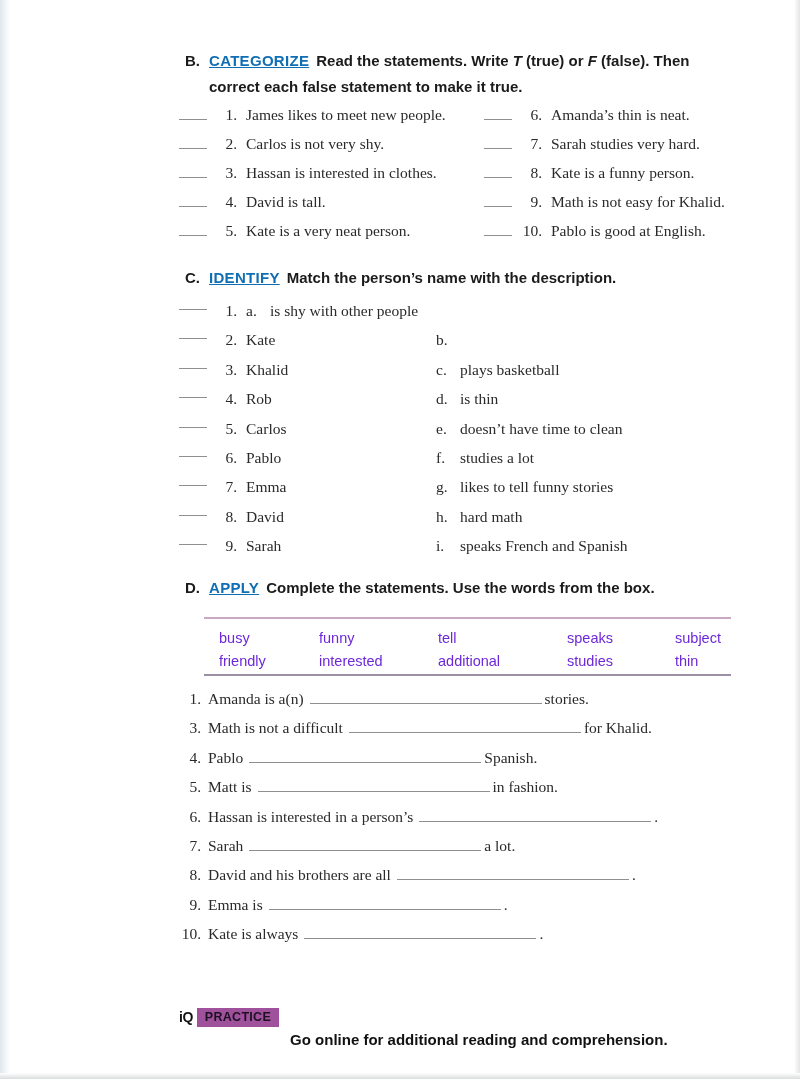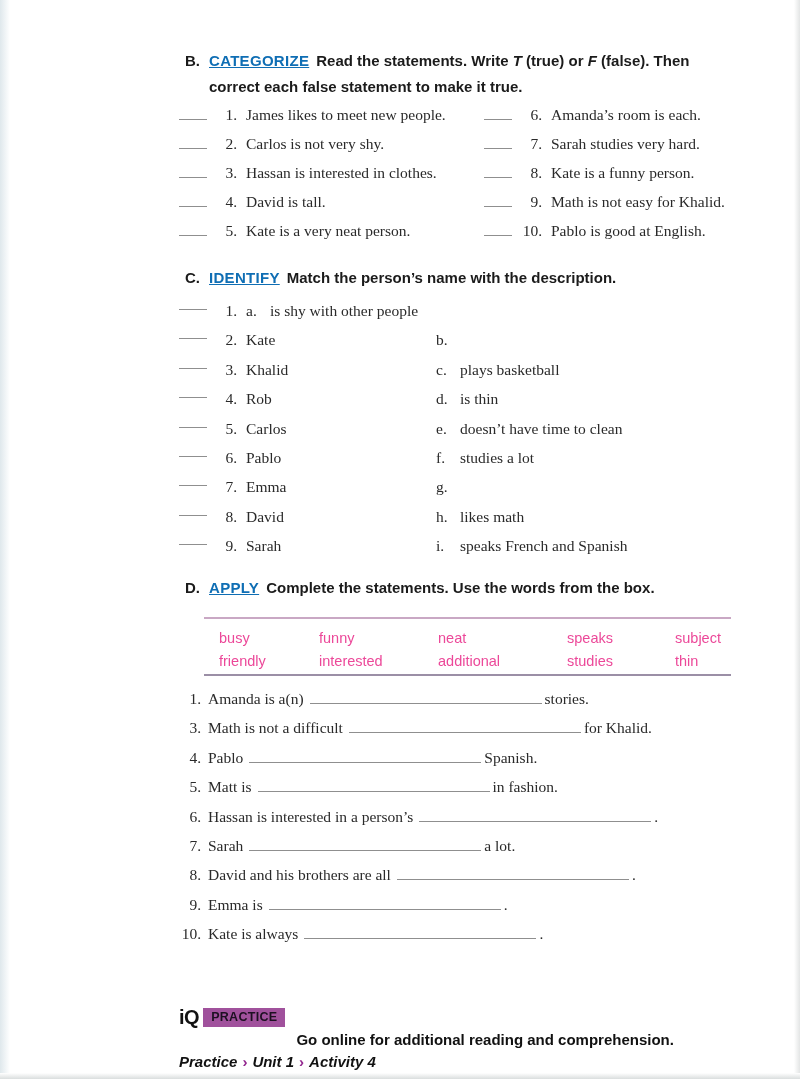--- a/index.html
+++ b/index.html
@@ -45,36 +45,36 @@
   .c-list { position:absolute; left:179px; top:296px; font-size:15.5px; }
   .c-list .row { height:29.4px; line-height:29.4px; display:flex; width:561px; white-space:nowrap; }
   .c-name   { width:190px; }
   .c-letter { width:24px; }
 
   
   .word-box {
     position:absolute; left:204px; top:617px; width:527px; height:59px;
     border-top:2px solid #c9a8c4; border-bottom:2px solid #9b8fa6;
     box-sizing:border-box;
-    font-family:"Liberation Sans", sans-serif; font-size:14.5px; color:#ec4899;
+    font-family:"Liberation Sans", sans-serif; font-size:14.5px; color:#6d28d9;
   }
   .word-grid {
     display:grid; grid-template-columns:100px 119px 129px 108px auto;
     padding:8px 0 0 15px; row-gap:1px; line-height:22px;
   }
 
   .d-list { position:absolute; left:177px; top:684px; font-size:15.5px; }
   .d-list .row { height:29.4px; line-height:29.4px; white-space:nowrap; }
   .d-list .num { width:24px; margin-right:7px; }
 
   
   .iq-block { position:absolute; left:179px; top:986px;
               font-family:"Liberation Sans", sans-serif; color:#111; }
   .iq-line1 { display:flex; align-items:center; }
-  .iq-logo  { font-weight:bold; font-size:20px; letter-spacing:-0.5px; margin-right:4px; }
+  .iq-logo  { font-weight:bold; font-size:14px; letter-spacing:-0.5px; margin-right:4px; }
   .iq-badge { background:#a0519c; color:#1d1022; font-weight:bold;
               font-size:12.5px; padding:2px 8px 3px 8px; letter-spacing:0.3px; }
   .iq-text  { font-weight:bold; font-size:15px; margin-left:11px;margin-top:45px; }
   .iq-crumb { margin-top:5px; font-weight:bold; font-style:italic; font-size:15px; }
   .chev     { color:#93278f; font-style:normal; font-weight:bold; margin:0 5px; }
 
   
   .pg-footer { position:absolute; top:1096px; right:42px; display:flex;
                align-items:baseline; font-family:"Liberation Sans", sans-serif;
                font-weight:bold; color:#1b1b1b; }
@@ -96,21 +96,21 @@
 
   <div class="b-col left">
     <div class="row"><span class="blank-short"></span><span class="num">1.</span><span>James likes to meet new people.</span></div>
     <div class="row"><span class="blank-short"></span><span class="num">2.</span><span>Carlos is not very shy.</span></div>
     <div class="row"><span class="blank-short"></span><span class="num">3.</span><span>Hassan is interested in clothes.</span></div>
     <div class="row"><span class="blank-short"></span><span class="num">4.</span><span>David is tall.</span></div>
     <div class="row"><span class="blank-short"></span><span class="num">5.</span><span>Kate is a very neat person.</span></div>
   </div>
 
   <div class="b-col right">
-    <div class="row"><span class="blank-short"></span><span class="num">6.</span><span>Amanda’s room is each.</span></div>
+    <div class="row"><span class="blank-short"></span><span class="num">6.</span><span>Amanda’s thin is neat.</span></div>
     <div class="row"><span class="blank-short"></span><span class="num">7.</span><span>Sarah studies very hard.</span></div>
     <div class="row"><span class="blank-short"></span><span class="num">8.</span><span>Kate is a funny person.</span></div>
     <div class="row"><span class="blank-short"></span><span class="num">9.</span><span>Math is not easy for Khalid.</span></div>
     <div class="row"><span class="blank-short"></span><span class="num">10.</span><span>Pablo is good at English.</span></div>
   </div>
 
   <div class="sec-header" style="top:265px;">
     <span class="sec-letter">C.</span>
     <span class="sec-text"><span class="keyword">IDENTIFY</span><span>Match the person’s name with the description.</span></span>
   </div>
@@ -154,47 +154,48 @@
         <span class="num">6.</span>
         <span class="c-name">Pablo</span>
         <span class="c-letter">f.</span>
         <span>studies a lot</span>
       </div>
     <div class="row">
         <span class="blank-short"></span>
         <span class="num">7.</span>
         <span class="c-name">Emma</span>
         <span class="c-letter">g.</span>
+        <span>likes to tell funny stories</span>
       </div>
     <div class="row">
         <span class="blank-short"></span>
         <span class="num">8.</span>
         <span class="c-name">David</span>
         <span class="c-letter">h.</span>
-        <span>likes math</span>
+        <span>hard math</span>
       </div>
     <div class="row">
         <span class="blank-short"></span>
         <span class="num">9.</span>
         <span class="c-name">Sarah</span>
         <span class="c-letter">i.</span>
         <span>speaks French and Spanish</span>
       </div>
   </div>
 
   <div class="sec-header" style="top:575px;">
     <span class="sec-letter">D.</span>
     <span class="sec-text"><span class="keyword">APPLY</span><span>Complete the statements. Use the words from the box.</span></span>
   </div>
 
   <div class="word-box">
     <div class="word-grid">
       <span>busy</span>
       <span>funny</span>
-      <span>neat</span>
+      <span>tell</span>
       <span>speaks</span>
       <span>subject</span>
       <span>friendly</span>
       <span>interested</span>
       <span>additional</span>
       <span>studies</span>
       <span>thin</span>
     </div>
   </div>
 
@@ -209,20 +210,19 @@
     <div class="row"><span class="num">9.</span><span>Emma is</span><span class="blank-long"></span><span>.</span></div>
     <div class="row"><span class="num">10.</span><span>Kate is always</span><span class="blank-long"></span><span>.</span></div>
   </div>
 
   <div class="iq-block">
     <div class="iq-line1">
       <span class="iq-logo">iQ</span>
       <span class="iq-badge">PRACTICE</span>
       <span class="iq-text">Go online for additional reading and comprehension.</span>
     </div>
-    <div class="iq-crumb"><span>Practice</span><span class="chev">›</span><span>Unit 1</span><span class="chev">›</span><span>Activity 4</span></div>
   </div>
 
   <div class="pg-footer">
     <span class="pg-label">READING</span>
     <span class="pg-num">7</span>
   </div>
 </div>
 
 </body></html>

